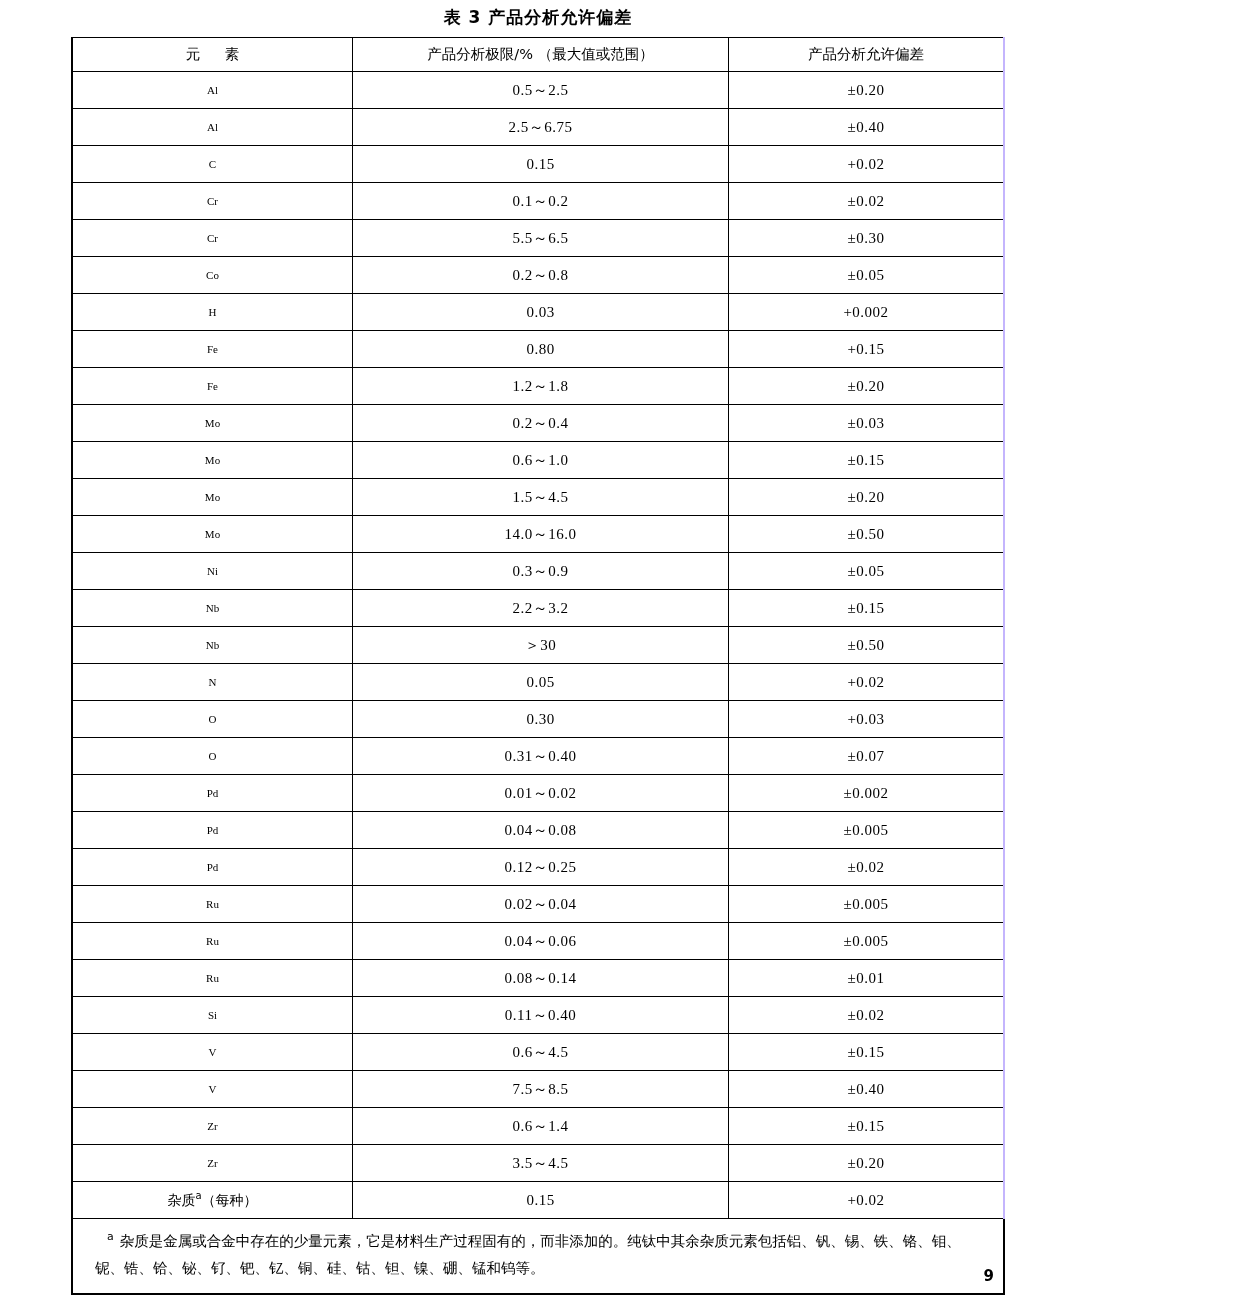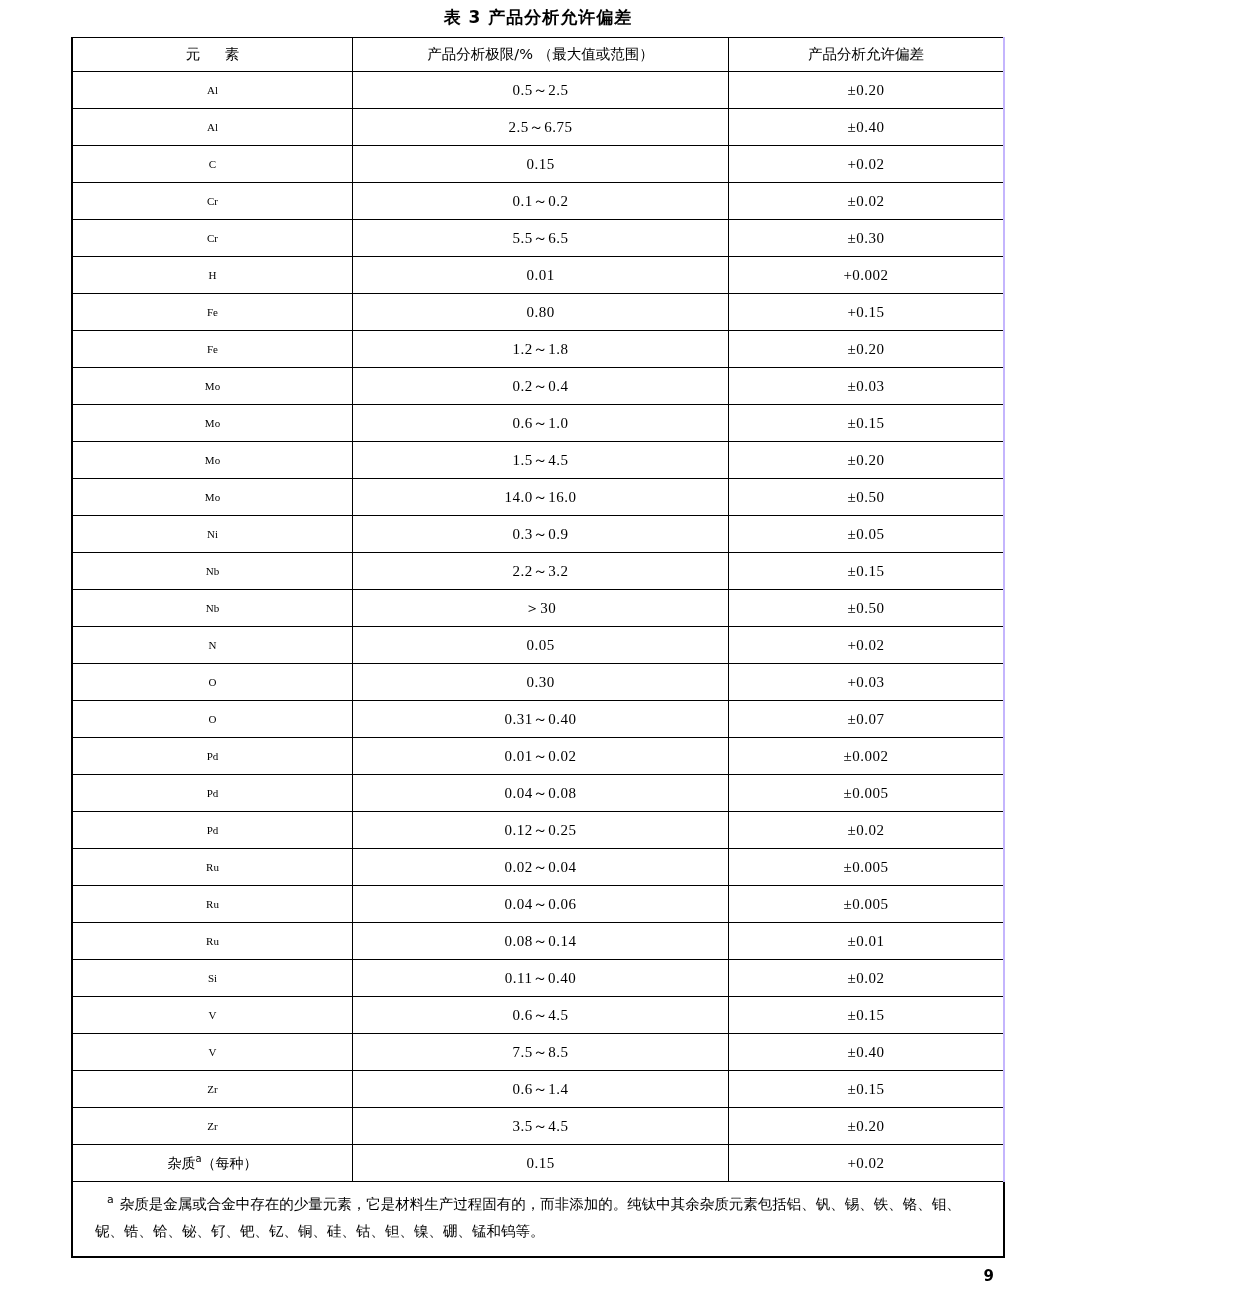--- a/index.html
+++ b/index.html
@@ -150,22 +150,27 @@
           <td class="el outer-left">Cr</td>
           <td class="num">0.1～0.2</td>
           <td class="num outer-right">±0.02</td>
         </tr>
         <tr>
           <td class="el outer-left">Cr</td>
           <td class="num">5.5～6.5</td>
           <td class="num outer-right">±0.30</td>
         </tr>
         <tr>
+          <td class="el outer-left">Co</td>
+          <td class="num">0.2～0.8</td>
+          <td class="num outer-right">±0.05</td>
+        </tr>
+        <tr>
           <td class="el outer-left">H</td>
-          <td class="num">0.01</td>
+          <td class="num">0.03</td>
           <td class="num outer-right">+0.002</td>
         </tr>
         <tr>
           <td class="el outer-left">Fe</td>
           <td class="num">0.80</td>
           <td class="num outer-right">+0.15</td>
         </tr>
         <tr>
           <td class="el outer-left">Fe</td>
           <td class="num">1.2～1.8</td>

